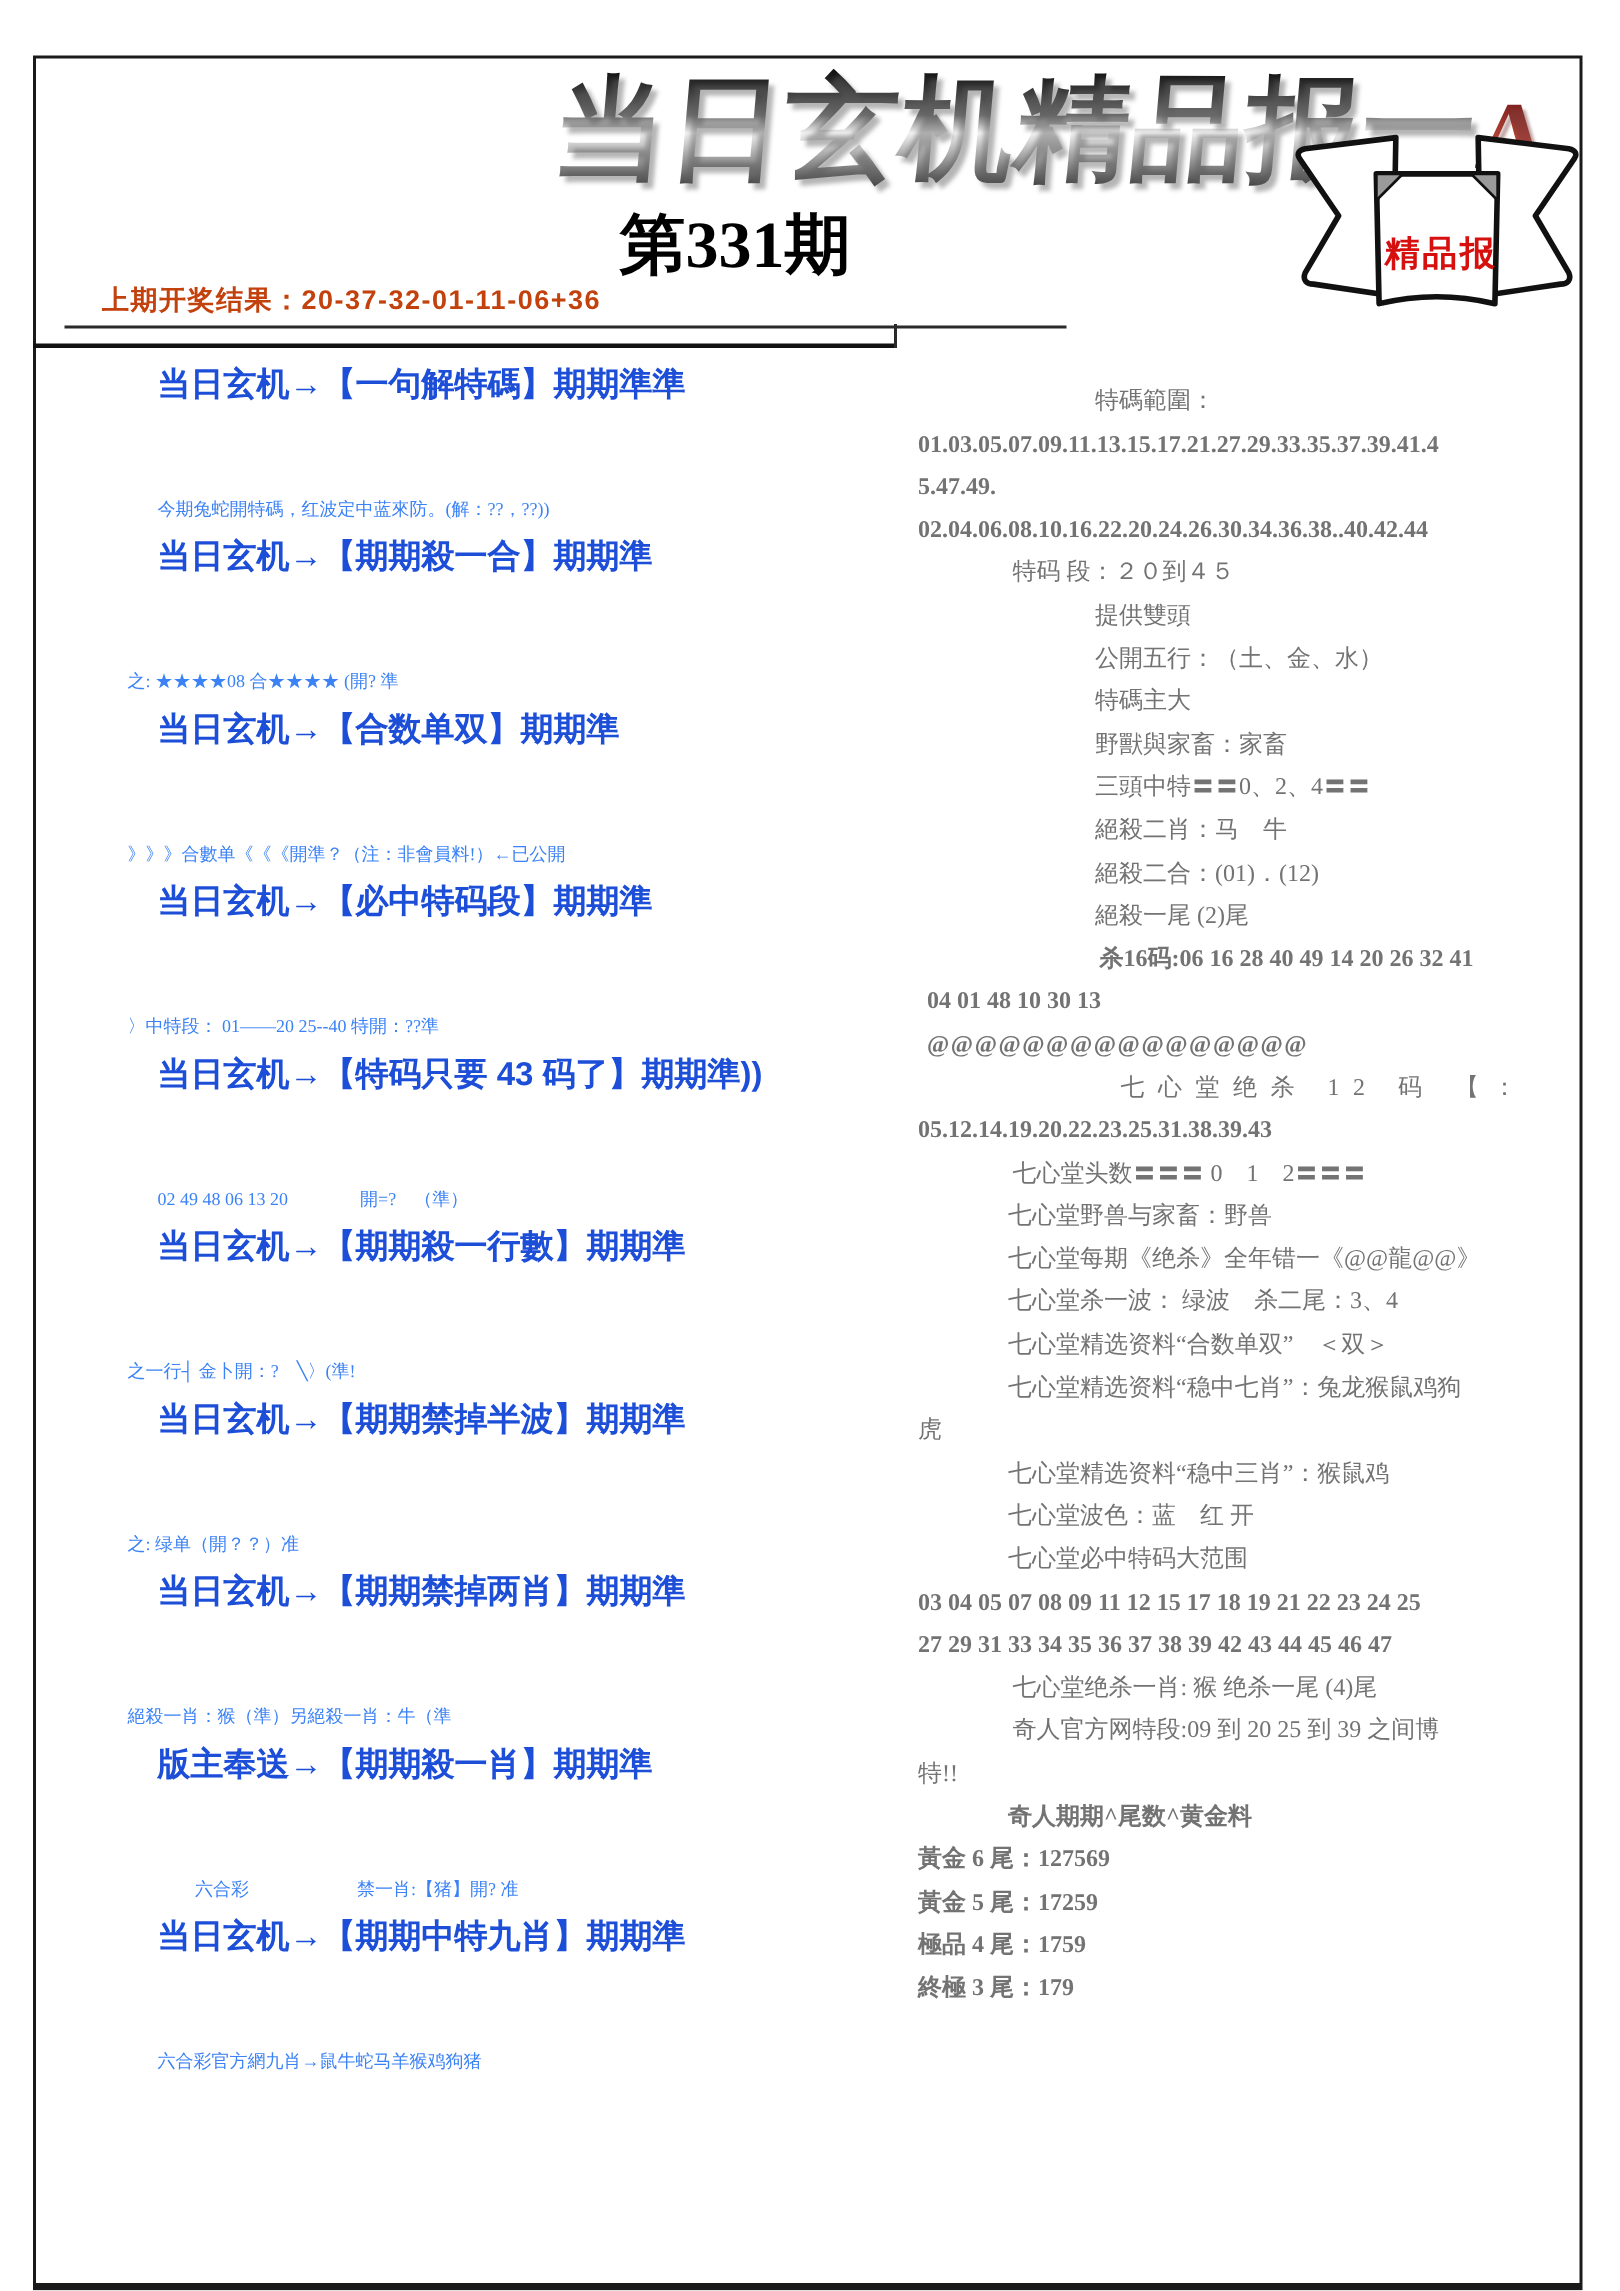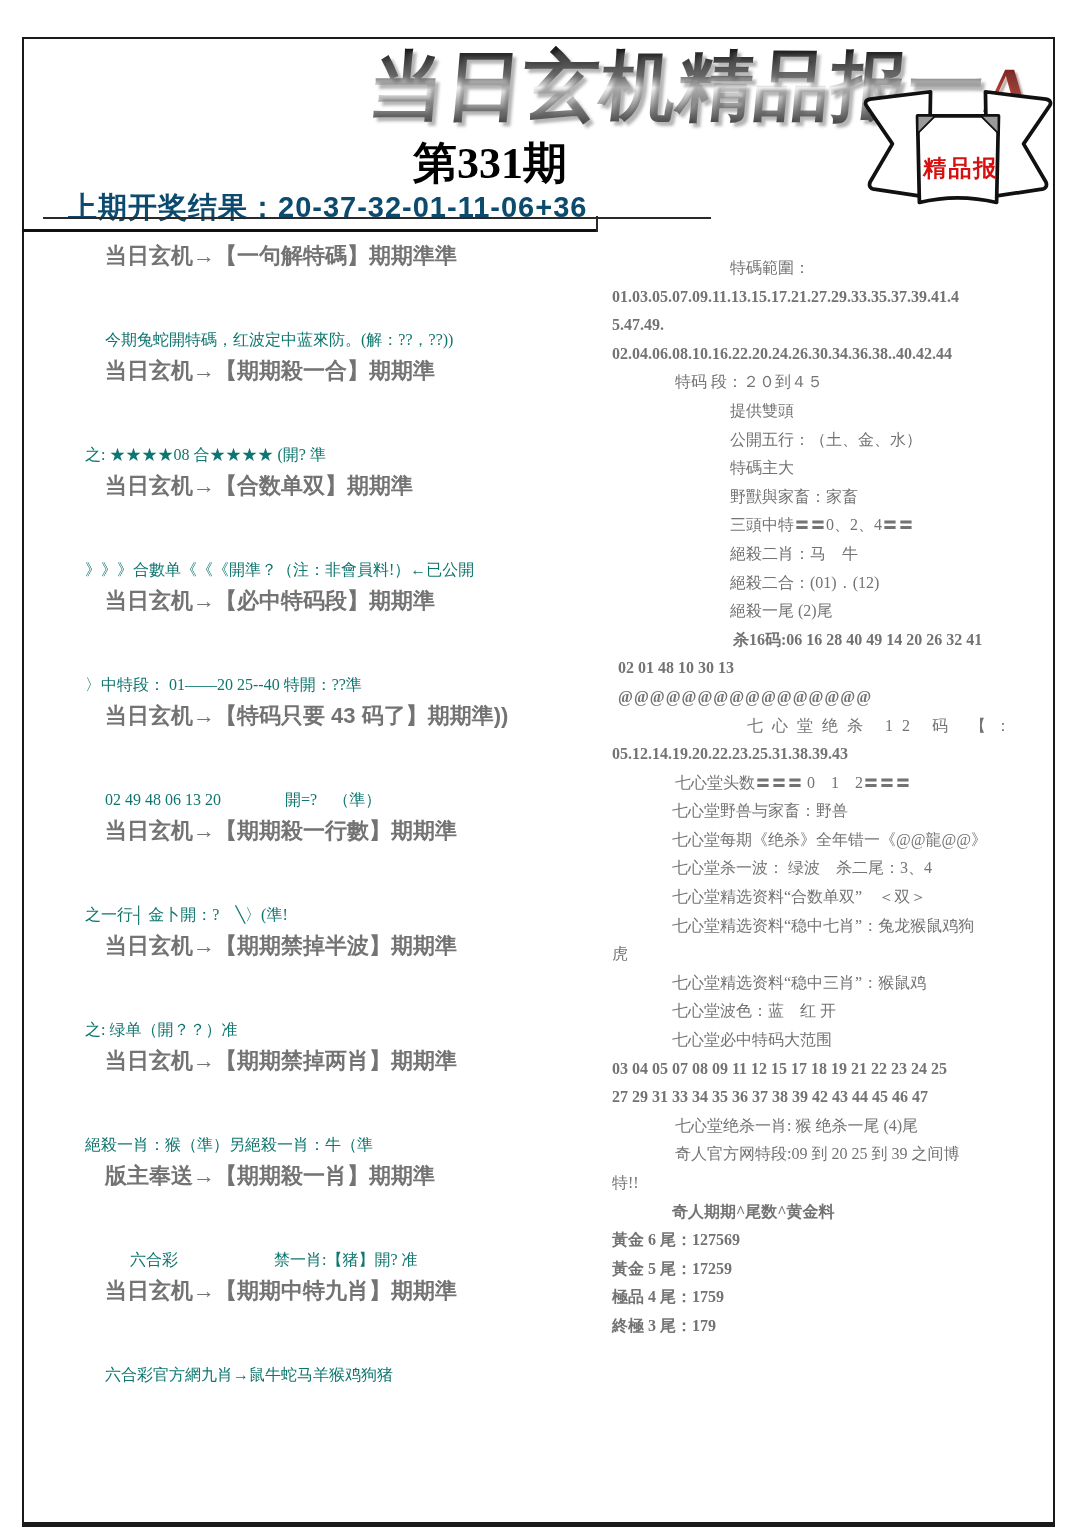--- a/index.html
+++ b/index.html
@@ -13,33 +13,33 @@
   .title-main,.title-dash{font-weight:bold;font-size:76px;letter-spacing:1px;
         background:linear-gradient(180deg,#0a0a0a 0%,#6f6f6f 38%,#f2f2f2 52%,#2b2b2b 100%);
         -webkit-background-clip:text;background-clip:text;color:transparent;
         text-shadow:4px 4px 3px rgba(90,90,90,0.45);}
   .title-letter{font-weight:bold;font-size:64px;
         background:linear-gradient(180deg,#5c0f0f 0%,#c34a3c 60%,#7a1414 100%);
         -webkit-background-clip:text;background-clip:text;color:transparent;
         text-shadow:3px 3px 2px rgba(120,60,60,0.45);}
   .issue{position:absolute;left:0;top:134px;width:980px;text-align:center;
         font-size:44px;font-weight:bold;color:#000;}
-  .result{position:absolute;left:68px;top:188px;font-size:29px;font-weight:bold;color:#0c4a6e;
+  .result{position:absolute;left:68px;top:188px;font-size:18px;font-weight:bold;color:#c2410c;
         font-family:"Liberation Sans","DejaVu Sans",sans-serif;letter-spacing:1px;white-space:nowrap;}
   .hline1{position:absolute;left:43px;top:217px;width:668px;height:2px;background:#2a2a2a;}
   .hline2{position:absolute;left:22px;top:229px;width:576px;height:3px;background:#111;}
   .vtick{position:absolute;left:596px;top:216px;width:2px;height:16px;background:#2a2a2a;}
   
   .ribbon{position:absolute;left:858px;top:76px;width:200px;height:158px;}
   .ribbon-label{font:bold 25px "Liberation Serif",serif;fill:#d60f0f;letter-spacing:2px;}
   
   .col-left{position:absolute;left:85px;top:240px;width:520px;}
   .group{margin-bottom:53px;}
-  .hint{font-size:16px;line-height:31px;color:#0f766e;white-space:nowrap;}
-  .mainline{font-size:22px;line-height:31px;font-weight:bold;color:#737373;padding-left:20px;
+  .hint{font-size:12px;line-height:31px;color:#3b82f6;white-space:nowrap;}
+  .mainline{font-size:22px;line-height:31px;font-weight:bold;color:#1d4ed8;padding-left:20px;
         font-family:"Liberation Sans","DejaVu Sans",sans-serif;white-space:nowrap;}
   .hint.pad{padding-left:20px;}
   .hint.pad2{padding-left:45px;}
   
   .col-right{position:absolute;left:612px;top:254px;width:445px;font-size:16px;
         line-height:28.6px;color:#737373;}
   .col-right div{white-space:nowrap;}
   .i6{padding-left:6px;}
   .i60{padding-left:60px;}
   .i63{padding-left:63px;}
@@ -126,21 +126,21 @@
     <div class="i63">特码 段：２０到４５</div>
     <div class="i118">提供雙頭</div>
     <div class="i118">公開五行：（土、金、水）</div>
     <div class="i118">特碼主大</div>
     <div class="i118">野獸與家畜：家畜</div>
     <div class="i118">三頭中特〓〓0、2、4〓〓</div>
     <div class="i118">絕殺二肖：马　牛</div>
     <div class="i118">絕殺二合：(01)．(12)</div>
     <div class="i118">絕殺一尾 (2)尾</div>
     <div class="i121 b">杀16码:06 16 28 40 49 14 20 26 32 41</div>
-    <div class="i6 b">02 01 48 10 30 13</div>
+    <div class="i6 b">04 01 48 10 30 13</div>
     <div class="i6 atline">@@@@@@@@@@@@@@@@</div>
     <div class="i98">七心堂绝杀 12 码 【：</div>
     <div class="b">05.12.14.19.20.22.23.25.31.38.39.43</div>
     <div class="i63">七心堂头数〓〓〓 0　1　2〓〓〓</div>
     <div class="i60">七心堂野兽与家畜：野兽</div>
     <div class="i60">七心堂每期《绝杀》全年错一《@@龍@@》</div>
     <div class="i60">七心堂杀一波：  绿波　杀二尾：3、4</div>
     <div class="i60">七心堂精选资料“合数单双”　＜双＞</div>
     <div class="i60">七心堂精选资料“稳中七肖”：兔龙猴鼠鸡狗</div>
     <div>虎</div>

